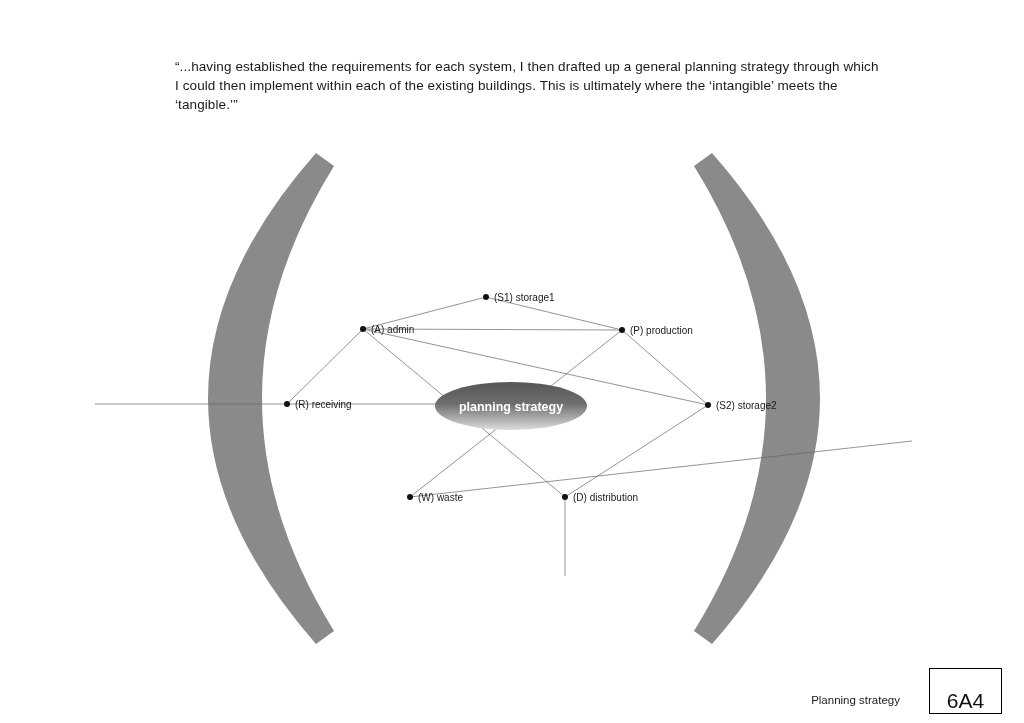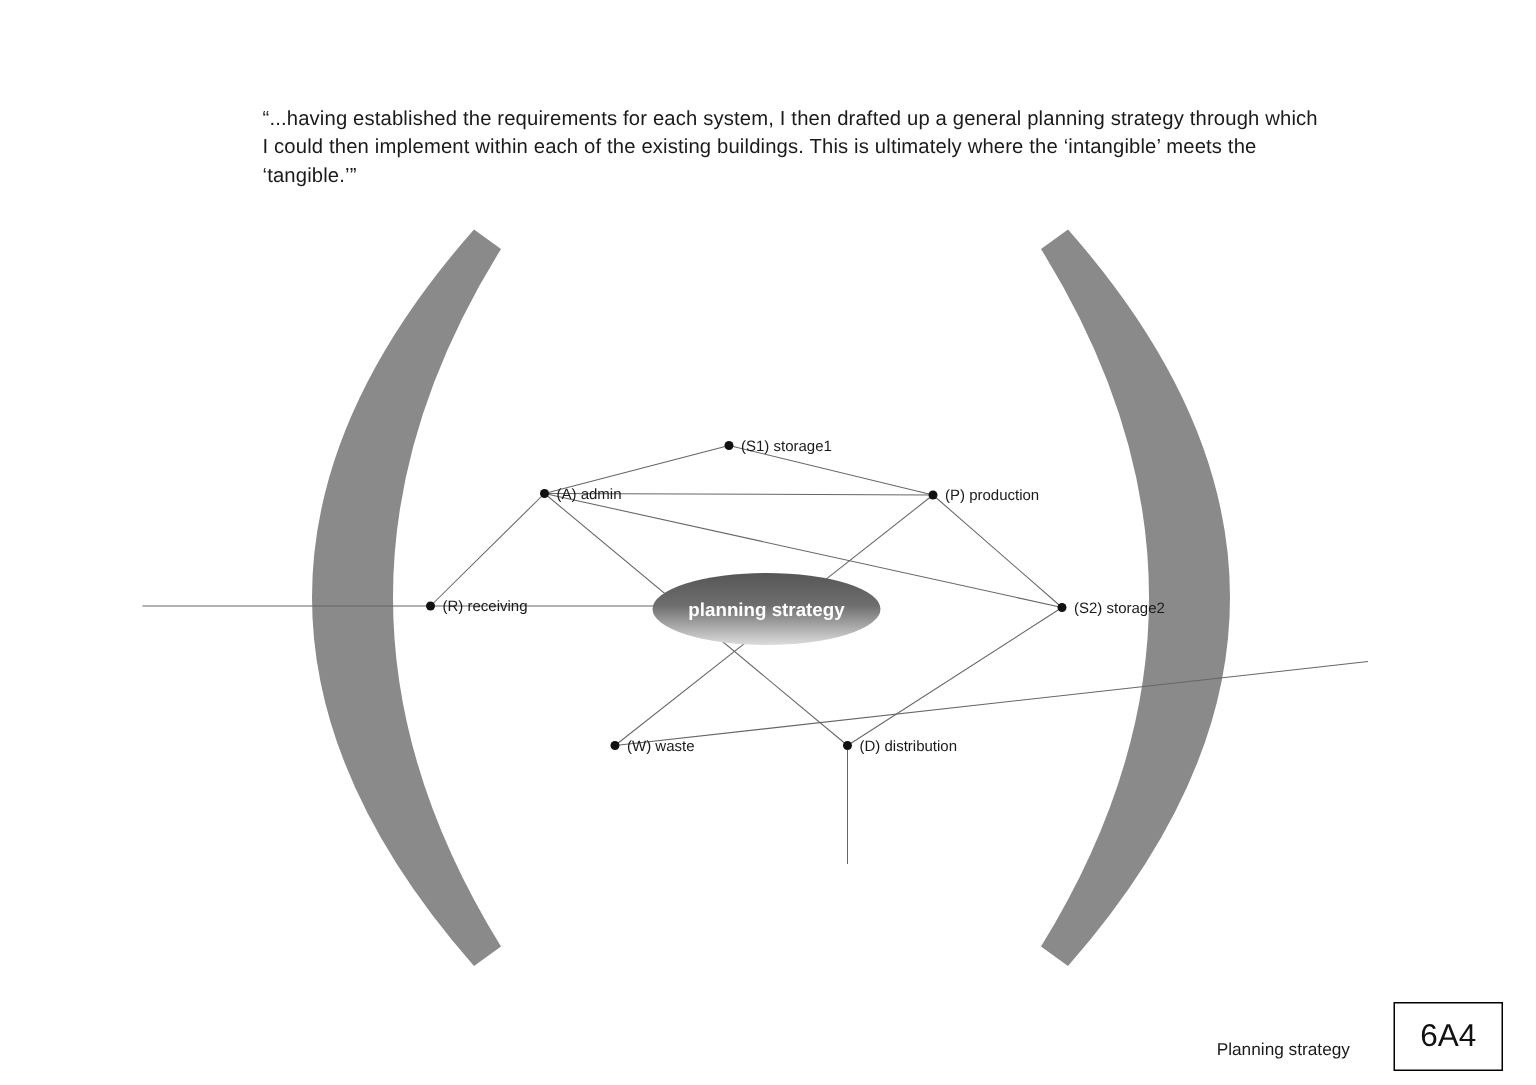--- a/index.html
+++ b/index.html
@@ -18,21 +18,21 @@
   #diagram-svg {
     position: absolute;
     left: 0;
     top: 0;
     width: 1024px;
     height: 723px;
   }
   .quote {
     position: absolute;
     left: 175px;
-    top: 69px;
+    top: 57px;
     width: 706px;
     font-size: 13.5px;
     line-height: 19px;
     color: #1a1a1a;
     letter-spacing: 0.1px;
   }
   .footer-caption {
     position: absolute;
     left: 760px;
     top: 694px;
@@ -43,21 +43,21 @@
   }
   .page-code-box {
     position: absolute;
     left: 929px;
     top: 668px;
     width: 71px;
     height: 44px;
     border: 1px solid #000000;
     background: #ffffff;
     display: flex;
-    align-items: center;
+    align-items: flex-end;
     justify-content: center;
   }
   .page-code-box span {
     font-size: 21px;
     color: #111111;
   }
   .edge-line { fill: none; }
   .node-label { font-family: "Liberation Sans", sans-serif; }
   .ellipse-label {
     font-family: "Liberation Sans", sans-serif;

